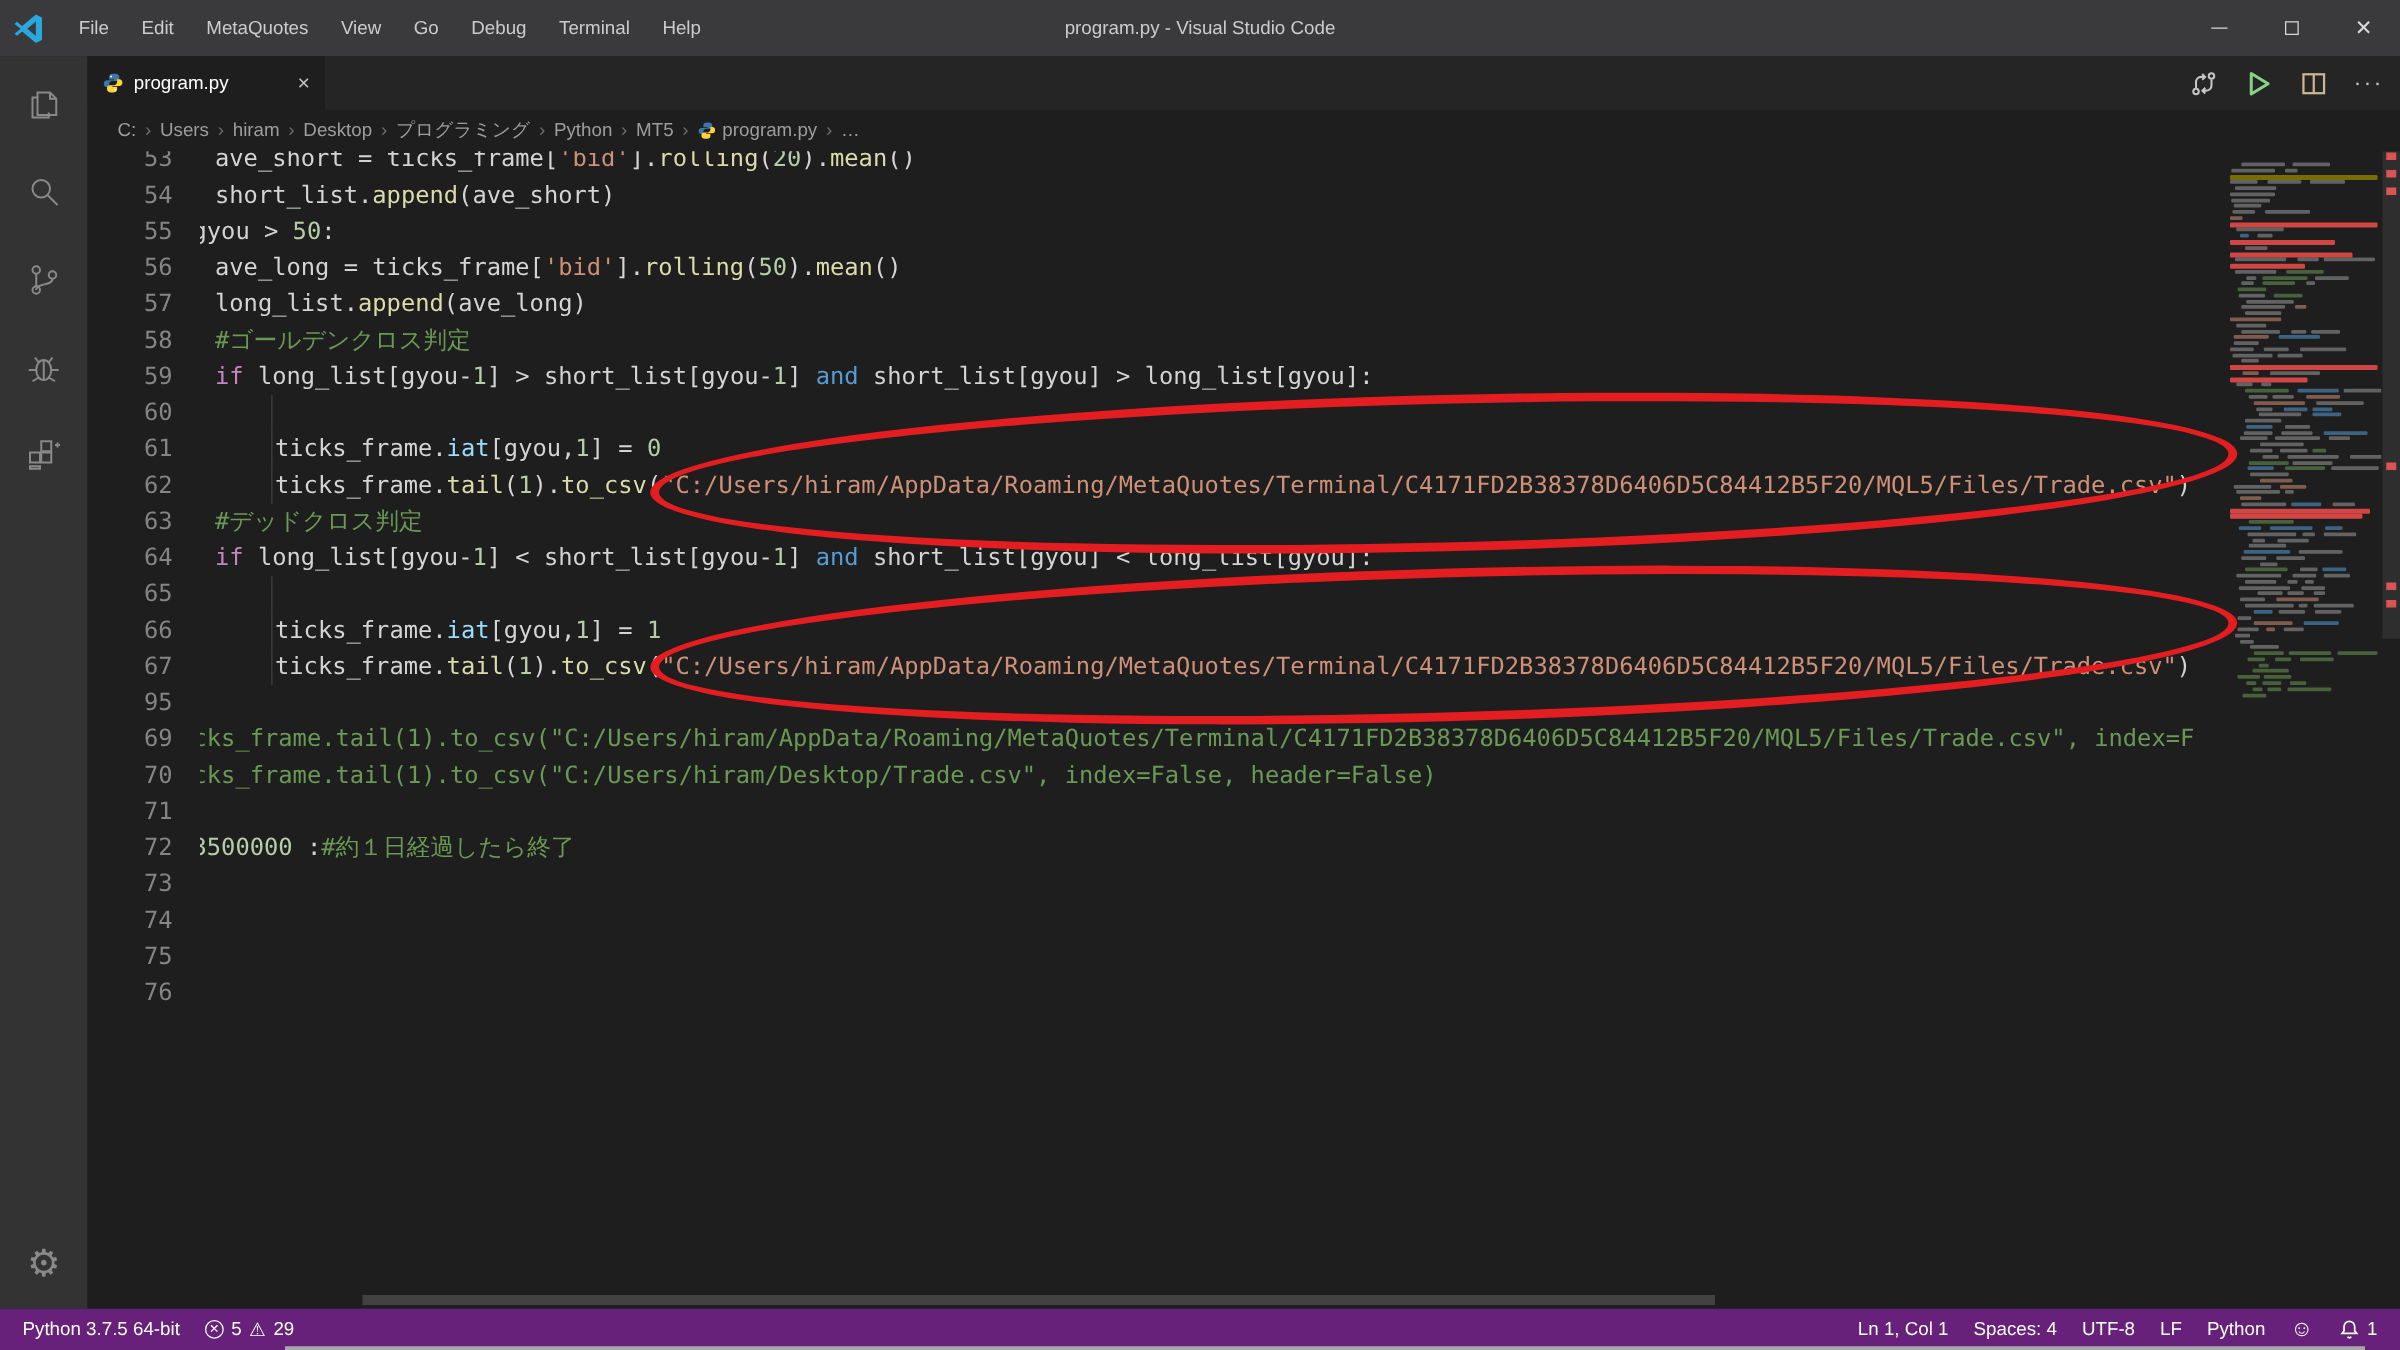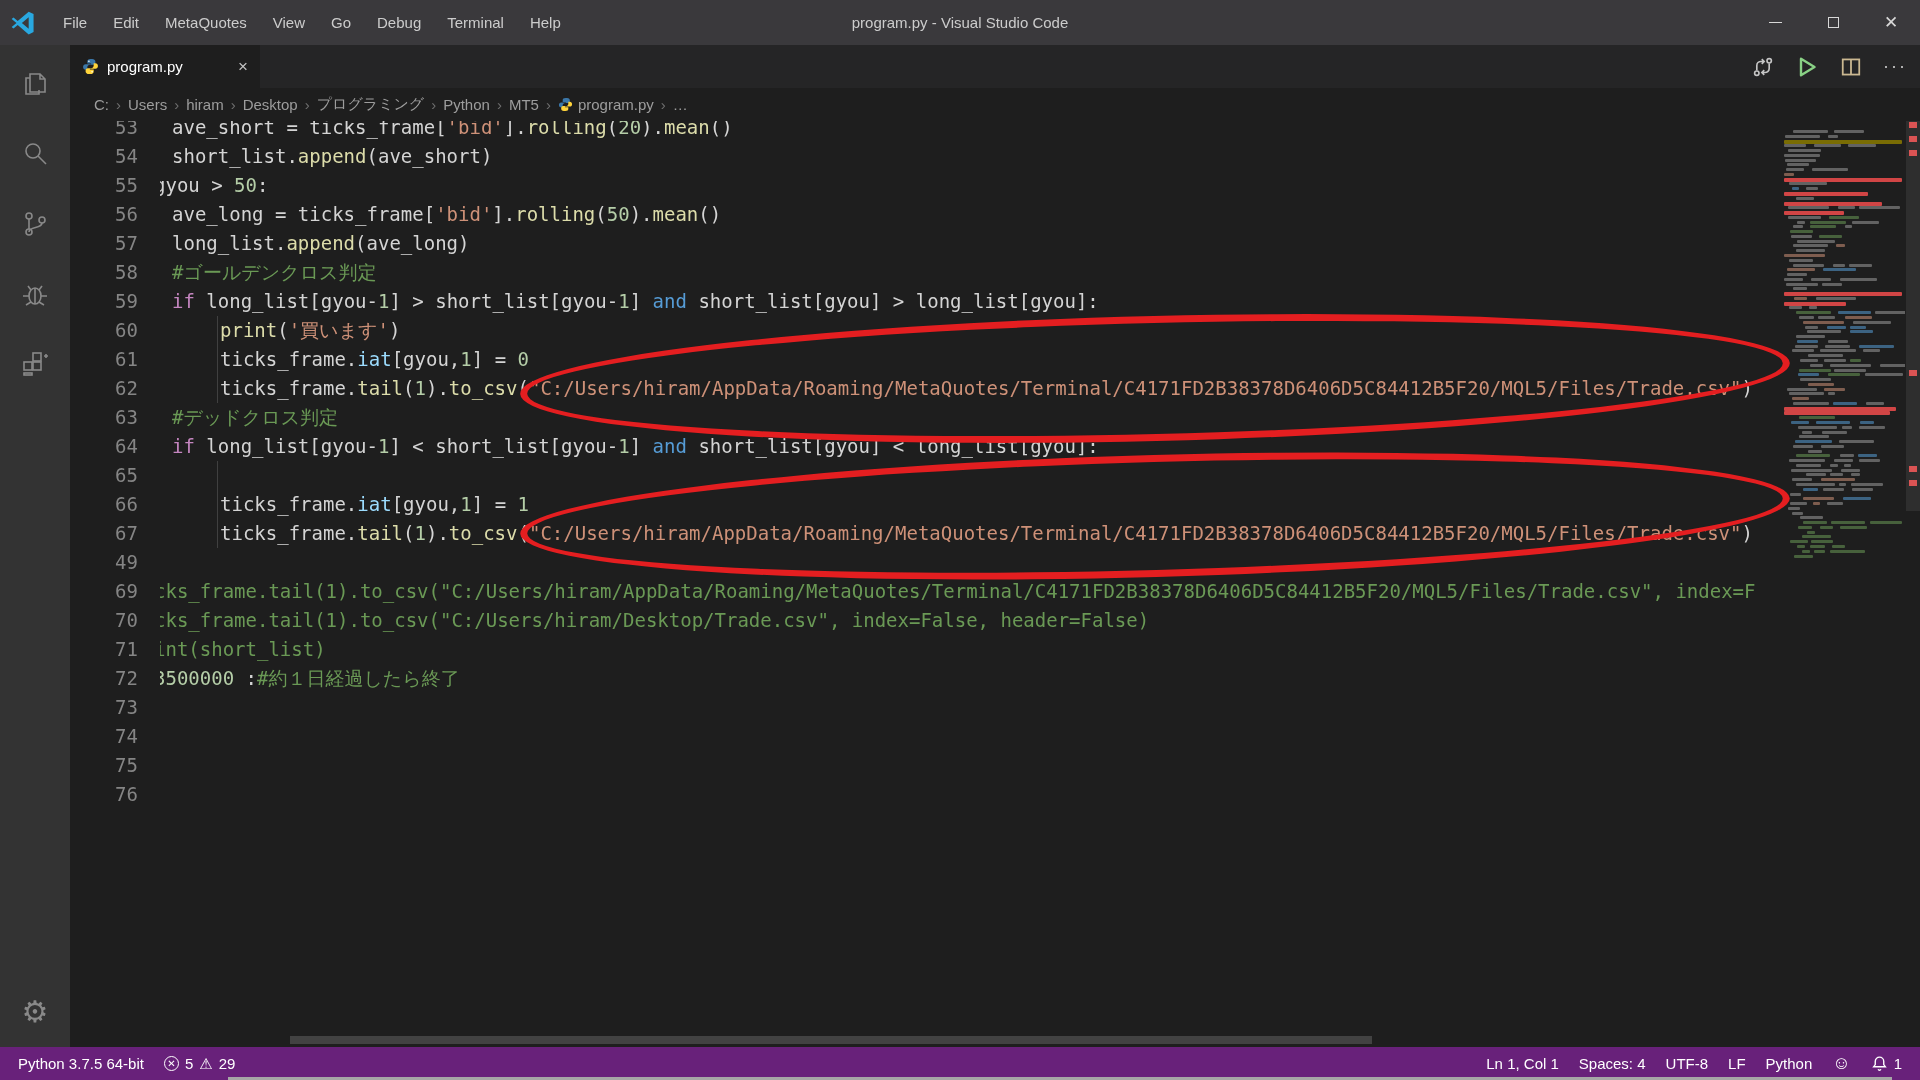--- a/index.html
+++ b/index.html
@@ -224,32 +224,32 @@
 
   <div class="editor">
     <div>
         <div class="code-line" style="top: -8px;"><span class="line-num">53</span><span class="line-content" style="padding-left: 12px;"><span class="tok-v">ave_short</span><span class="tok-p"> = </span><span class="tok-v">ticks_frame</span><span class="tok-p">[</span><span class="tok-s">'bid'</span><span class="tok-p">].</span><span class="tok-f">rolling</span><span class="tok-p">(</span><span class="tok-n">20</span><span class="tok-p">).</span><span class="tok-f">mean</span><span class="tok-p">()</span></span></div>
         <div class="code-line" style="top: 21px;"><span class="line-num">54</span><span class="line-content" style="padding-left: 12px;"><span class="tok-v">short_list</span><span class="tok-p">.</span><span class="tok-f">append</span><span class="tok-p">(</span><span class="tok-v">ave_short</span><span class="tok-p">)</span></span></div>
         <div class="code-line" style="top: 50px;"><span class="line-num">55</span><span class="line-content" style="padding-left: 0px;"><span class="tok-v clip-first">gyou</span><span class="tok-p"> &gt; </span><span class="tok-n">50</span><span class="tok-p">:</span></span></div>
         <div class="code-line" style="top: 79px;"><span class="line-num">56</span><span class="line-content" style="padding-left: 12px;"><span class="tok-v">ave_long</span><span class="tok-p"> = </span><span class="tok-v">ticks_frame</span><span class="tok-p">[</span><span class="tok-s">'bid'</span><span class="tok-p">].</span><span class="tok-f">rolling</span><span class="tok-p">(</span><span class="tok-n">50</span><span class="tok-p">).</span><span class="tok-f">mean</span><span class="tok-p">()</span></span></div>
         <div class="code-line" style="top: 108px;"><span class="line-num">57</span><span class="line-content" style="padding-left: 12px;"><span class="tok-v">long_list</span><span class="tok-p">.</span><span class="tok-f">append</span><span class="tok-p">(</span><span class="tok-v">ave_long</span><span class="tok-p">)</span></span></div>
         <div class="code-line" style="top: 137px;"><span class="line-num">58</span><span class="line-content" style="padding-left: 12px;"><span class="tok-c">#ゴールデンクロス判定</span></span></div>
         <div class="code-line" style="top: 166px;"><span class="line-num">59</span><span class="line-content" style="padding-left: 12px;"><span class="tok-k">if</span><span class="tok-p"> </span><span class="tok-v">long_list</span><span class="tok-p">[</span><span class="tok-v">gyou</span><span class="tok-p">-</span><span class="tok-n">1</span><span class="tok-p">] &gt; </span><span class="tok-v">short_list</span><span class="tok-p">[</span><span class="tok-v">gyou</span><span class="tok-p">-</span><span class="tok-n">1</span><span class="tok-p">] </span><span class="tok-kb">and</span><span class="tok-p"> </span><span class="tok-v">short_list</span><span class="tok-p">[</span><span class="tok-v">gyou</span><span class="tok-p">] &gt; </span><span class="tok-v">long_list</span><span class="tok-p">[</span><span class="tok-v">gyou</span><span class="tok-p">]:</span></span></div>
-        <div class="code-line" style="top: 195px;"><span class="line-num">60</span><span class="line-content" style="padding-left: 60px;"><span class="tok-f">print</span><span class="tok-p">(</span><span class="tok-s">'買います'</span><span class="tok-p">)</span></span><i class="indent-guide"></i></div>
+        <div class="code-line" style="top: 195px;"><span class="line-num">60</span><i class="indent-guide"></i></div>
         <div class="code-line" style="top: 224px;"><span class="line-num">61</span><span class="line-content" style="padding-left: 60px;"><span class="tok-v">ticks_frame</span><span class="tok-p">.</span><span class="tok-pr">iat</span><span class="tok-p">[</span><span class="tok-v">gyou</span><span class="tok-p">,</span><span class="tok-n">1</span><span class="tok-p">] = </span><span class="tok-n">0</span></span><i class="indent-guide"></i></div>
         <div class="code-line" style="top: 253px;"><span class="line-num">62</span><span class="line-content" style="padding-left: 60px;"><span class="tok-v">ticks_frame</span><span class="tok-p">.</span><span class="tok-f">tail</span><span class="tok-p">(</span><span class="tok-n">1</span><span class="tok-p">).</span><span class="tok-f">to_csv</span><span class="tok-p">(</span><span class="tok-s">"C:/Users/hiram/AppData/Roaming/MetaQuotes/Terminal/C4171FD2B38378D6406D5C84412B5F20/MQL5/Files/Trade.csv"</span><span class="tok-p">)</span></span><i class="indent-guide"></i></div>
         <div class="code-line" style="top: 282px;"><span class="line-num">63</span><span class="line-content" style="padding-left: 12px;"><span class="tok-c">#デッドクロス判定</span></span></div>
         <div class="code-line" style="top: 311px;"><span class="line-num">64</span><span class="line-content" style="padding-left: 12px;"><span class="tok-k">if</span><span class="tok-p"> </span><span class="tok-v">long_list</span><span class="tok-p">[</span><span class="tok-v">gyou</span><span class="tok-p">-</span><span class="tok-n">1</span><span class="tok-p">] &lt; </span><span class="tok-v">short_list</span><span class="tok-p">[</span><span class="tok-v">gyou</span><span class="tok-p">-</span><span class="tok-n">1</span><span class="tok-p">] </span><span class="tok-kb">and</span><span class="tok-p"> </span><span class="tok-v">short_list</span><span class="tok-p">[</span><span class="tok-v">gyou</span><span class="tok-p">] &lt; </span><span class="tok-v">long_list</span><span class="tok-p">[</span><span class="tok-v">gyou</span><span class="tok-p">]:</span></span></div>
         <div class="code-line" style="top: 340px;"><span class="line-num">65</span><i class="indent-guide"></i></div>
         <div class="code-line" style="top: 369px;"><span class="line-num">66</span><span class="line-content" style="padding-left: 60px;"><span class="tok-v">ticks_frame</span><span class="tok-p">.</span><span class="tok-pr">iat</span><span class="tok-p">[</span><span class="tok-v">gyou</span><span class="tok-p">,</span><span class="tok-n">1</span><span class="tok-p">] = </span><span class="tok-n">1</span></span><i class="indent-guide"></i></div>
         <div class="code-line" style="top: 398px;"><span class="line-num">67</span><span class="line-content" style="padding-left: 60px;"><span class="tok-v">ticks_frame</span><span class="tok-p">.</span><span class="tok-f">tail</span><span class="tok-p">(</span><span class="tok-n">1</span><span class="tok-p">).</span><span class="tok-f">to_csv</span><span class="tok-p">(</span><span class="tok-s">"C:/Users/hiram/AppData/Roaming/MetaQuotes/Terminal/C4171FD2B38378D6406D5C84412B5F20/MQL5/Files/Trade.csv"</span><span class="tok-p">)</span></span><i class="indent-guide"></i></div>
-        <div class="code-line" style="top: 427px;"><span class="line-num">49</span></div>
+        <div class="code-line" style="top: 427px;"><span class="line-num">95</span></div>
         <div class="code-line" style="top: 456px;"><span class="line-num">69</span><span class="line-content" style="padding-left: 0px;"><span class="tok-c clip-first">cks_frame.tail(1).to_csv("C:/Users/hiram/AppData/Roaming/MetaQuotes/Terminal/C4171FD2B38378D6406D5C84412B5F20/MQL5/Files/Trade.csv", index=F</span></span></div>
         <div class="code-line" style="top: 485px;"><span class="line-num">70</span><span class="line-content" style="padding-left: 0px;"><span class="tok-c clip-first">cks_frame.tail(1).to_csv("C:/Users/hiram/Desktop/Trade.csv", index=False, header=False)</span></span></div>
-        <div class="code-line" style="top: 514px;"><span class="line-num">71</span><span class="line-content" style="padding-left: 0px;"><span class="tok-c clip-first">int(short_list)</span></span></div>
+        <div class="code-line" style="top: 514px;"><span class="line-num">71</span></div>
         <div class="code-line" style="top: 543px;"><span class="line-num">72</span><span class="line-content" style="padding-left: 0px;"><span class="tok-n clip-first">3500000</span><span class="tok-p"> :</span><span class="tok-c">#約１日経過したら終了</span></span></div>
         <div class="code-line" style="top: 572px;"><span class="line-num">73</span><span class="line-content" style="padding-left: 0px;"></span></div>
         <div class="code-line" style="top: 601px;"><span class="line-num">74</span><span class="line-content" style="padding-left: 0px;"></span></div>
         <div class="code-line" style="top: 630px; padding-left: 20px;"><span class="line-num">75</span><span class="line-content" style="padding-left: 0px;"></span></div>
         <div class="code-line" style="top: 659px;"><span class="line-num">76</span><span class="line-content" style="padding-left: 0px;"></span></div>
       </div>
 
     <div class="minimap">
         <div class="mm-row" style="top: 9px; left: 13px; width: 35.3274px; background: rgb(155, 155, 155); opacity: 0.55;"></div>
         <div class="mm-row" style="top: 9px; left: 54.0479px; width: 30.1649px; background: rgb(155, 155, 155); opacity: 0.55;"></div>

